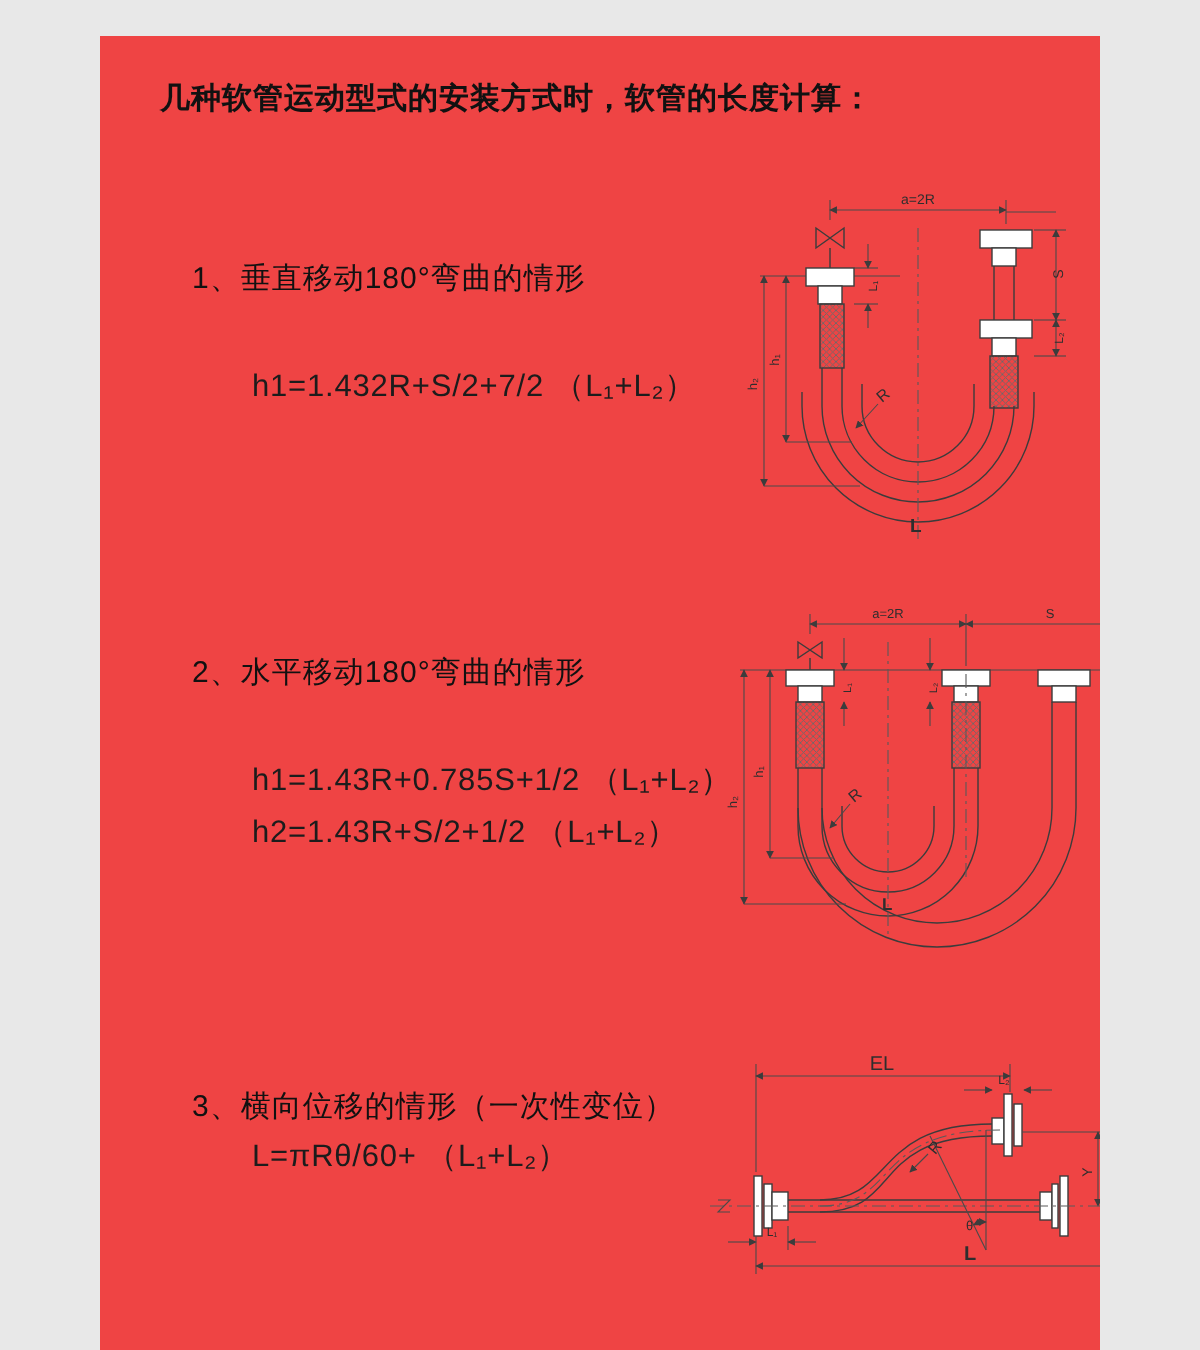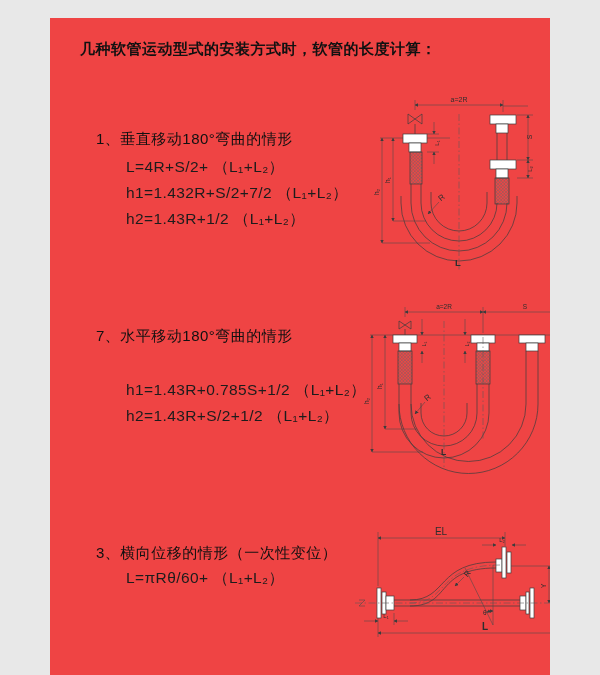--- a/index.html
+++ b/index.html
@@ -29,25 +29,23 @@
   .braid{stroke:#3c3c3c;stroke-width:0.7;}
 </style>
 </head>
 <body>
 
 <div id="page">
 
   <div class="title">几种软管运动型式的安装方式时，软管的长度计算：</div>
 
   <div class="sec-head" style="top:112px">1、垂直移动180°弯曲的情形</div>
-  <div class="formula" style="top:139px">L=4R+S/2+ （L₁+L₂）</div>
   <div class="formula" style="top:165px">h1=1.432R+S/2+7/2 （L₁+L₂）</div>
-  <div class="formula" style="top:191px">h2=1.43R+1/2 （L₁+L₂）</div>
-
-  <div class="sec-head" style="top:309px">7、水平移动180°弯曲的情形</div>
+
+  <div class="sec-head" style="top:309px">2、水平移动180°弯曲的情形</div>
   <div class="formula" style="top:362px">h1=1.43R+0.785S+1/2 （L₁+L₂）</div>
   <div class="formula" style="top:388px">h2=1.43R+S/2+1/2 （L₁+L₂）</div>
 
   <div class="sec-head" style="top:526px">3、横向位移的情形（一次性变位）</div>
   <div class="formula" style="top:550px">L=πRθ/60+ （L₁+L₂）</div>
 
   <svg style="left:320px;top:70px" width="240" height="190" viewBox="0 0 240 190">
     <defs>
       <marker id="m1" viewBox="0 0 10 10" refX="9" refY="5" markerWidth="7" markerHeight="7" orient="auto-start-reverse">
           <path d="M0,0 L10,5 L0,10 Z" fill="#3c3c3c"></path>

